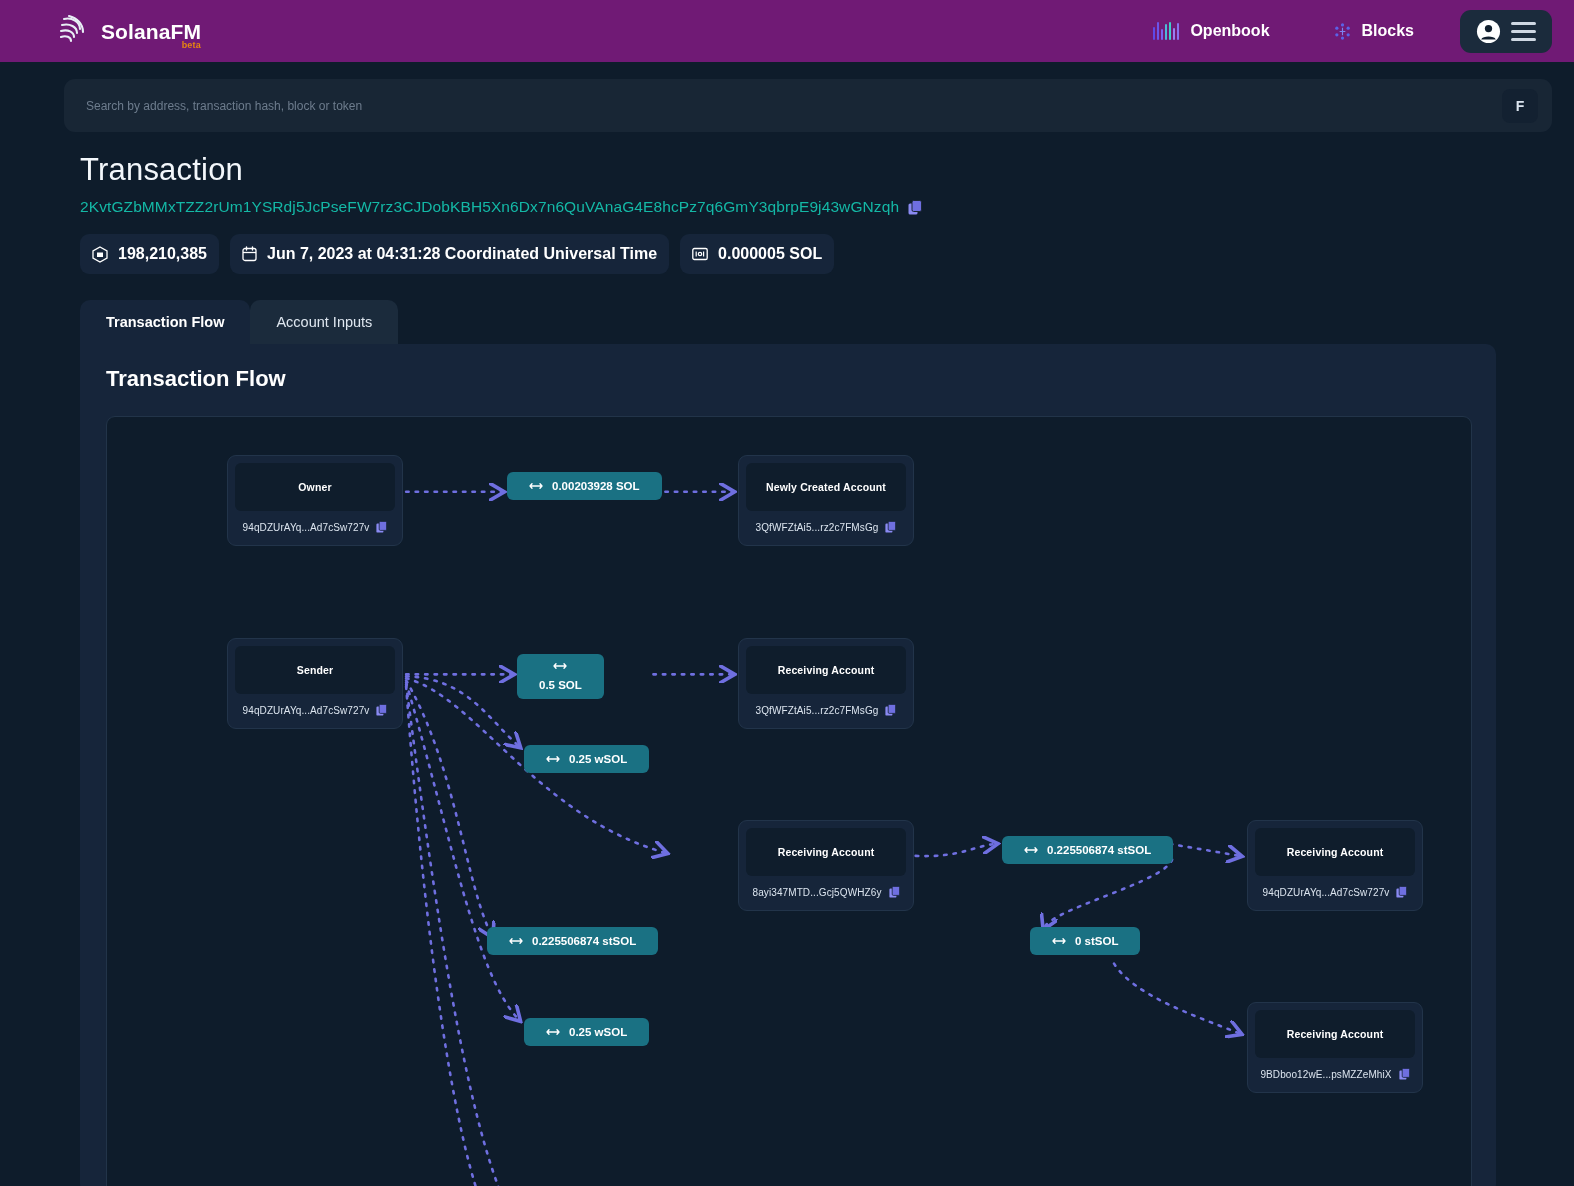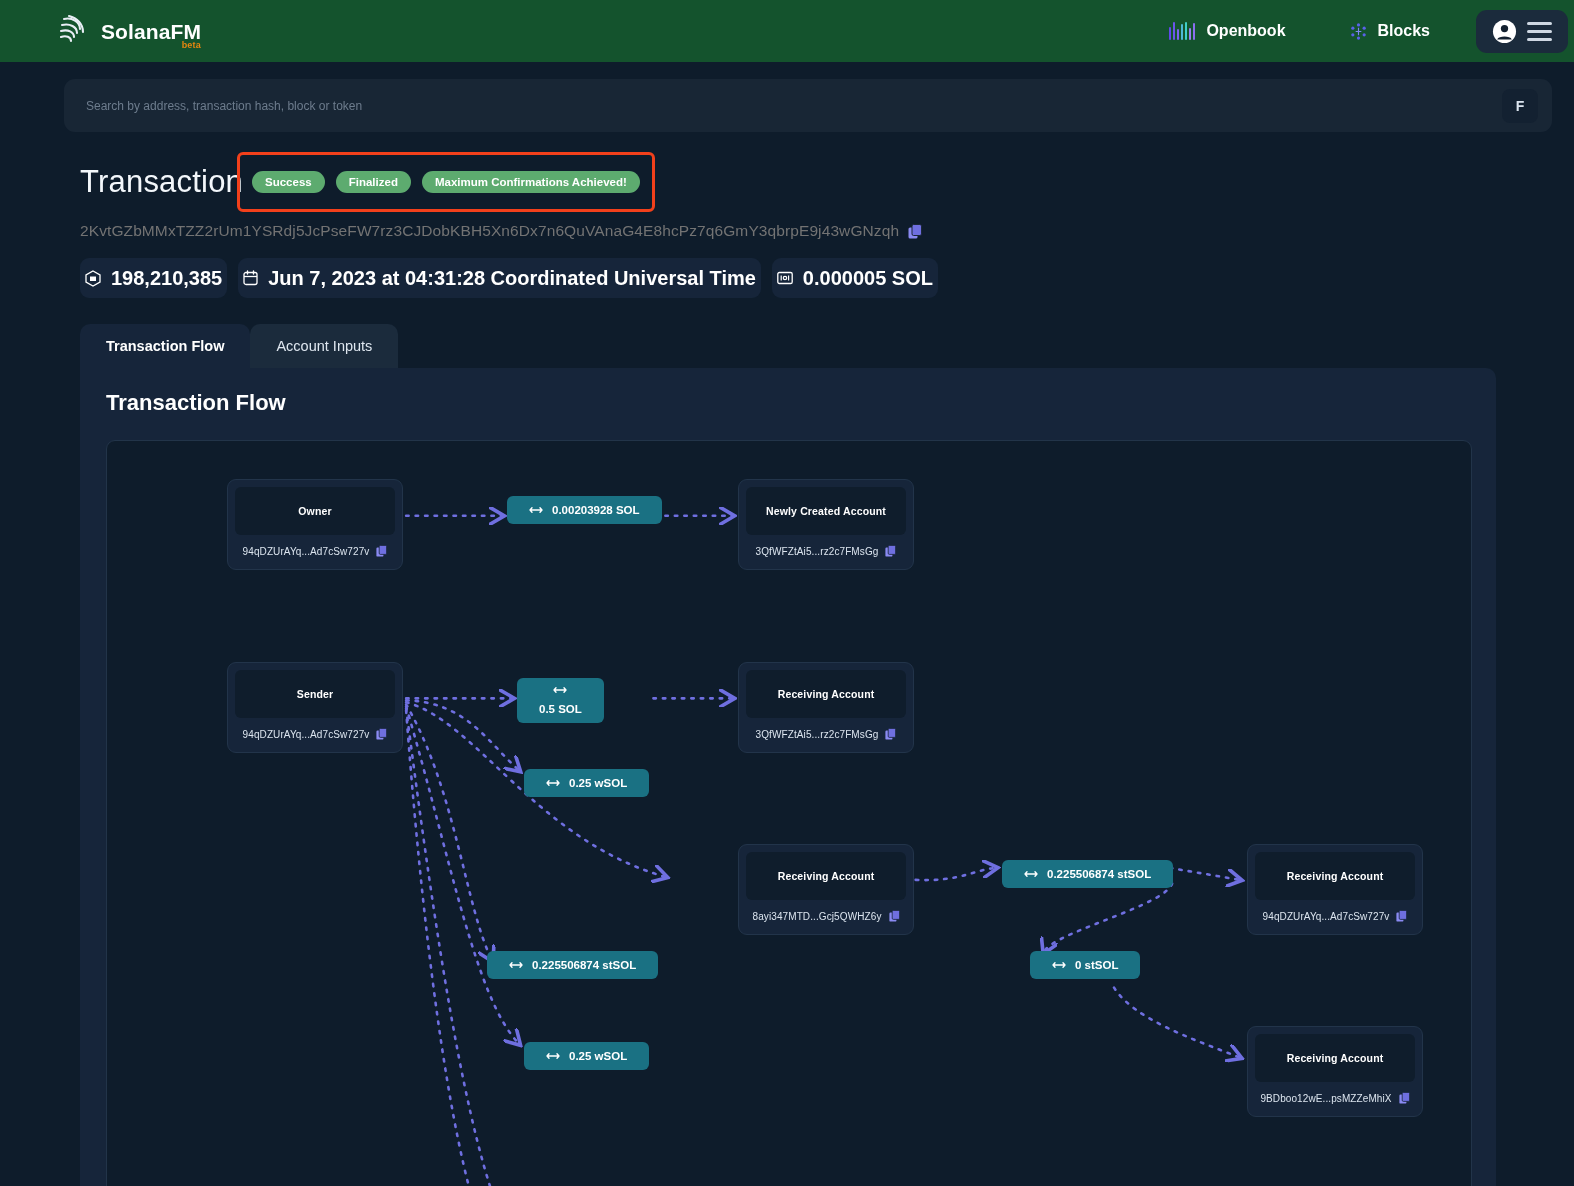--- a/index.html
+++ b/index.html
@@ -10,22 +10,22 @@
     font-family: "Liberation Sans", sans-serif;
     overflow: hidden;
   }
   body { position: relative; background: #0e1c2b; }
 
   
   .topbar {
     height: 62px;
     display: flex;
     align-items: center;
-    padding: 0 6px 0 58px;
-    background: #14532d;
+    padding: 0 22px 0 58px;
+    background: #701a75;
   }
   .brand { display: flex; align-items: center; gap: 13px; }
   .brand-mark { width: 30px; height: 34px; display:block; }
   .brand-text { position: relative; }
   .brand-name {
     font-size: 21px; font-weight: bold; color: #ffffff; letter-spacing: .1px;
     line-height: 1;
   }
   .brand-beta {
     position: absolute; right: 0; top: 19px;
@@ -80,30 +80,30 @@
   .badge {
     background: #5dab6f; color: #ffffff; border-radius: 999px;
     font-size: 11.5px; font-weight: bold; padding: 5px 13px; white-space: nowrap;
   }
 
   
   .hashrow {
     margin: 10px 0 0 80px; display: flex; align-items: center; gap: 9px;
   }
   .hash {
-    color: #737373; font-size: 15.5px; letter-spacing: .1px; cursor: pointer;
+    color: #14b8a6; font-size: 15.5px; letter-spacing: .1px; cursor: pointer;
   }
   .copy-ic { width: 14px; height: 15px; display:block; cursor:pointer; }
 
   
   .chips { margin: 18px 0 0 80px; display: flex; gap: 11px; }
   .chip {
     background: #16253a; border-radius: 9px; height: 40px;
-    display: flex; align-items: center; gap: 10px; padding: 0 5px;
-    color: #ffffff; font-size: 20px; font-weight: bold; white-space: nowrap;
+    display: flex; align-items: center; gap: 10px; padding: 0 12px;
+    color: #ffffff; font-size: 16px; font-weight: bold; white-space: nowrap;
   }
   .chip svg { display:block; }
 
   
   .tabs { margin: 26px 0 0 80px; display: flex; align-items: flex-end; }
   .tab {
     font-size: 14.5px; font-weight: bold; color: #ffffff;
     padding: 14px 26px; border-radius: 10px 10px 0 0; cursor: pointer;
   }
   .tab.active { background: #16253a; }
@@ -215,25 +215,20 @@
 
 <div class="searchwrap">
   <div class="searchbar">
     <input type="text" placeholder="Search by address, transaction hash, block or token" style="">
     <div class="fkey">F</div>
   </div>
 </div>
 
 <div class="titlerow">
   <div class="page-title">Transaction</div>
-  <div class="badge-box">
-    <div class="badge">Success</div>
-    <div class="badge">Finalized</div>
-    <div class="badge">Maximum Confirmations Achieved!</div>
-  </div>
 </div>
 
 <div class="hashrow">
   <div class="hash">2KvtGZbMMxTZZ2rUm1YSRdj5JcPseFW7rz3CJDobKBH5Xn6Dx7n6QuVAnaG4E8hcPz7q6GmY3qbrpE9j43wGNzqh</div>
   <svg class="copy-ic" viewBox="0 0 14 15">
     <rect x="0.5" y="3.5" width="9" height="11" rx="1.6" fill="#8a8af2"></rect>
     <rect x="4" y="0.5" width="9.5" height="11" rx="1.6" fill="#6f6fe0" stroke="#1a2636" stroke-width="1"></rect>
   </svg>
 </div>
 

